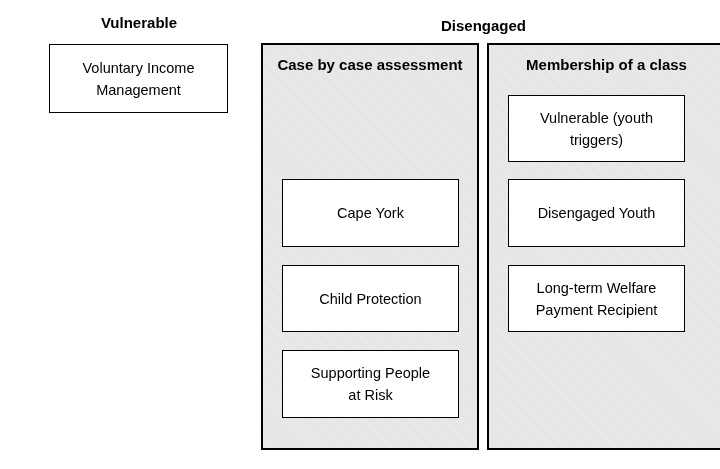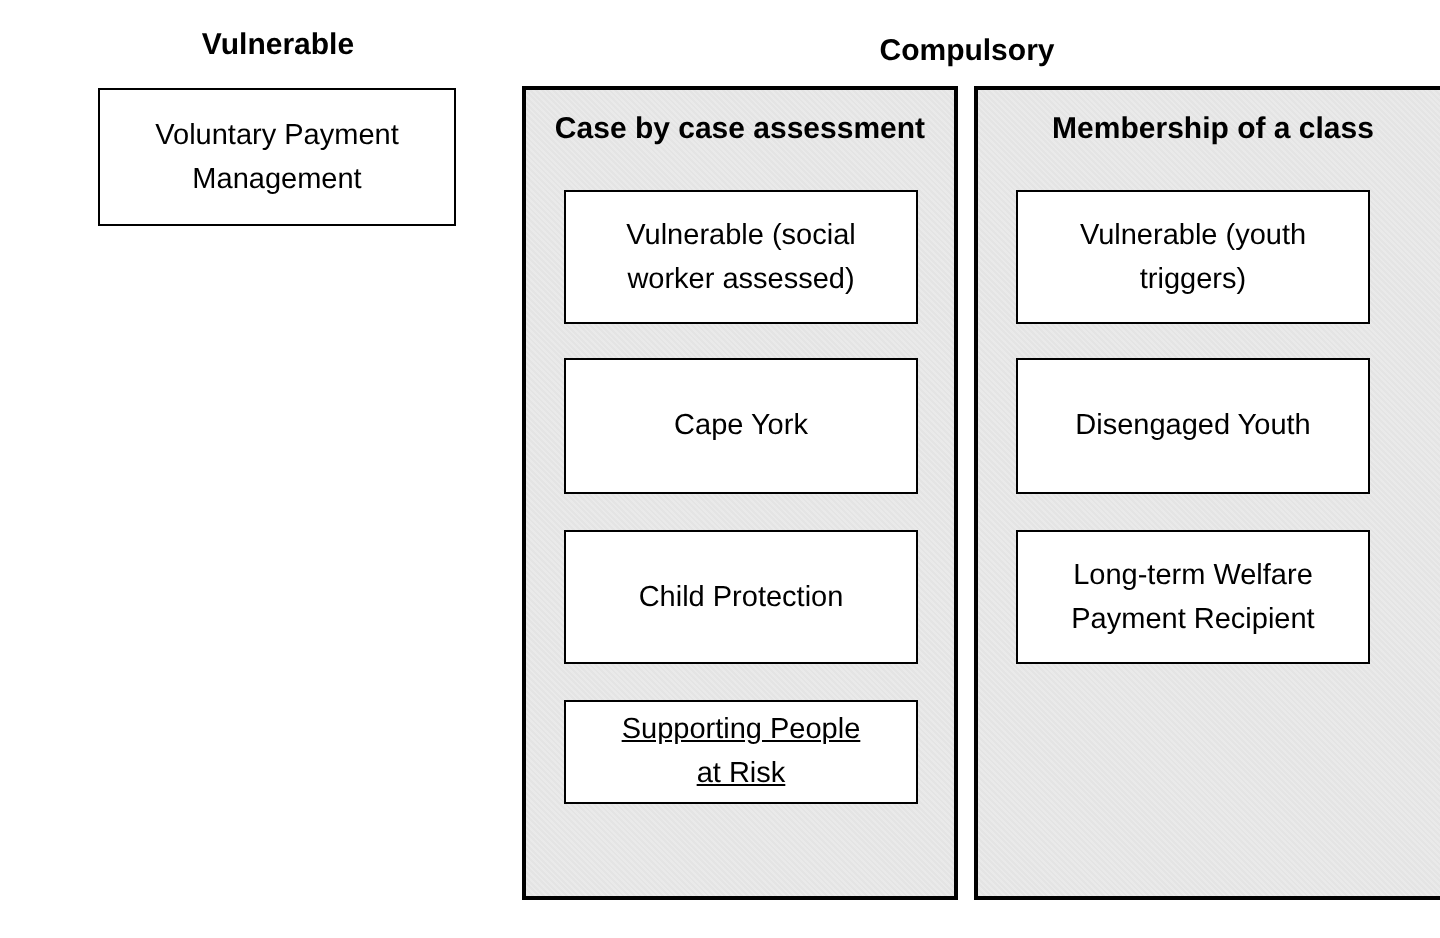--- a/index.html
+++ b/index.html
@@ -77,38 +77,36 @@
     align-items: center;
     justify-content: center;
     text-align: center;
     font-size: 14.5px;
     line-height: 22px;
     white-space: pre-line;
   }
   .row-1 { top: 50px; }
   .row-2 { top: 134px; height: 68px; text-align: center; }
   .row-3 { top: 220px; }
-  .row-4 { top: 305px; height: 52px; text-decoration: underline; }
+  .row-4 { top: 305px; height: 68px; }
 </style>
 </head>
 <body>
 
 <div class="canvas">
 
   <div class="heading heading-voluntary">Vulnerable</div>
 
-  <div class="vim-box">Voluntary Payment
+  <div class="vim-box">Voluntary Income
 Management</div>
 
-  <div class="heading heading-compulsory">Compulsory</div>
+  <div class="heading heading-compulsory">Disengaged</div>
 
   <div class="panel panel-case-by-case">
     <div class="panel-header">Case by case assessment</div>
-    <div class="sub-box row-1">Vulnerable (social
-worker assessed)</div>
     <div class="sub-box row-2">Cape York</div>
     <div class="sub-box row-3">Child Protection</div>
     <div class="sub-box row-4">Supporting People
 at Risk</div>
   </div>
 
   <div class="panel panel-membership">
     <div class="panel-header">Membership of a class</div>
     <div class="sub-box row-1">Vulnerable (youth
 triggers)</div>

